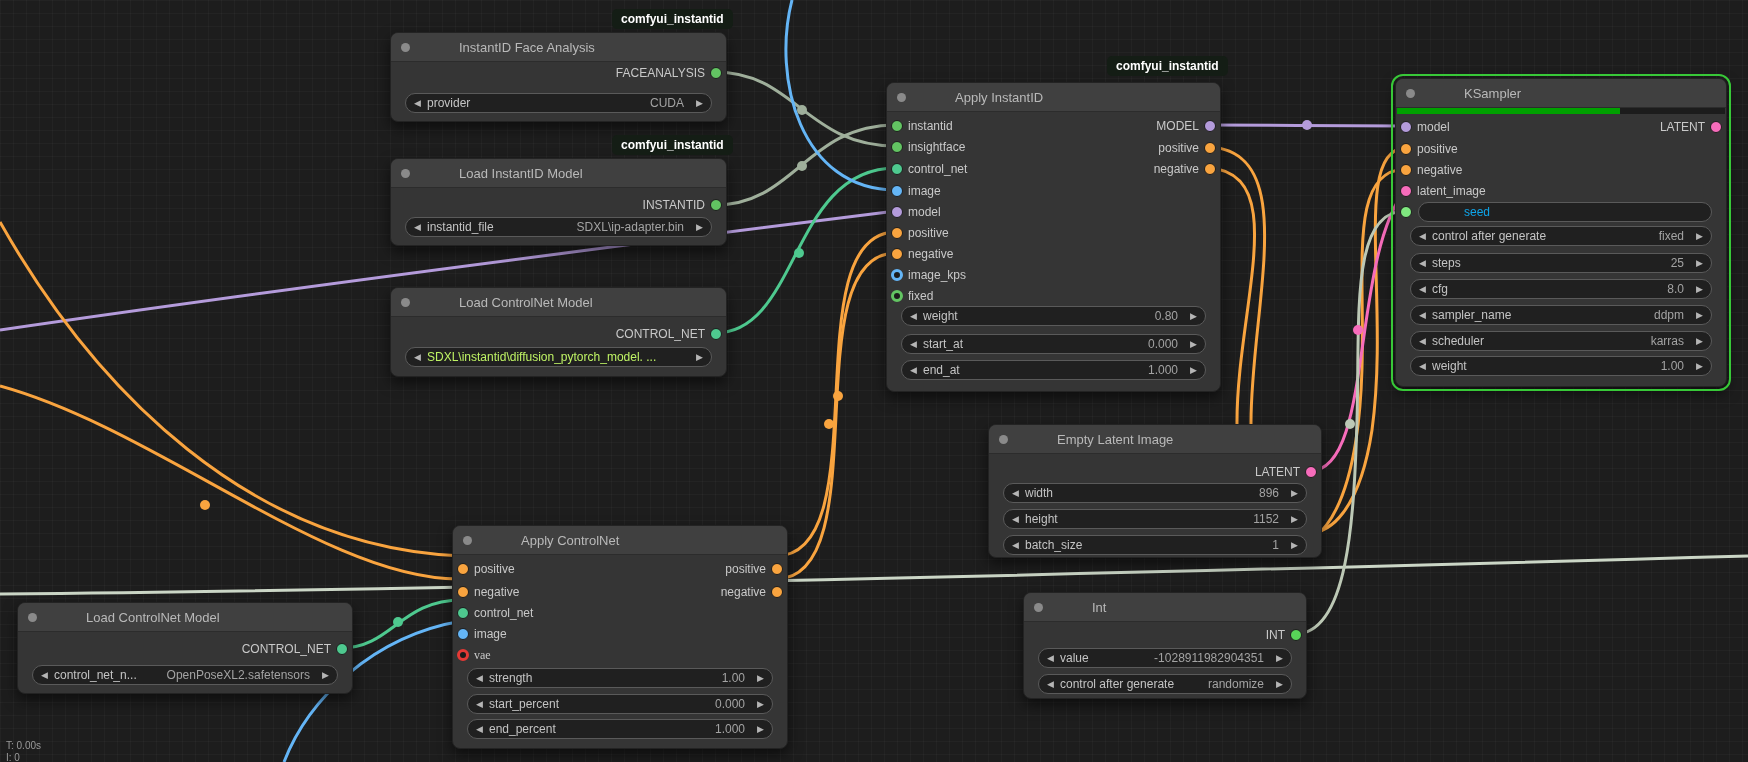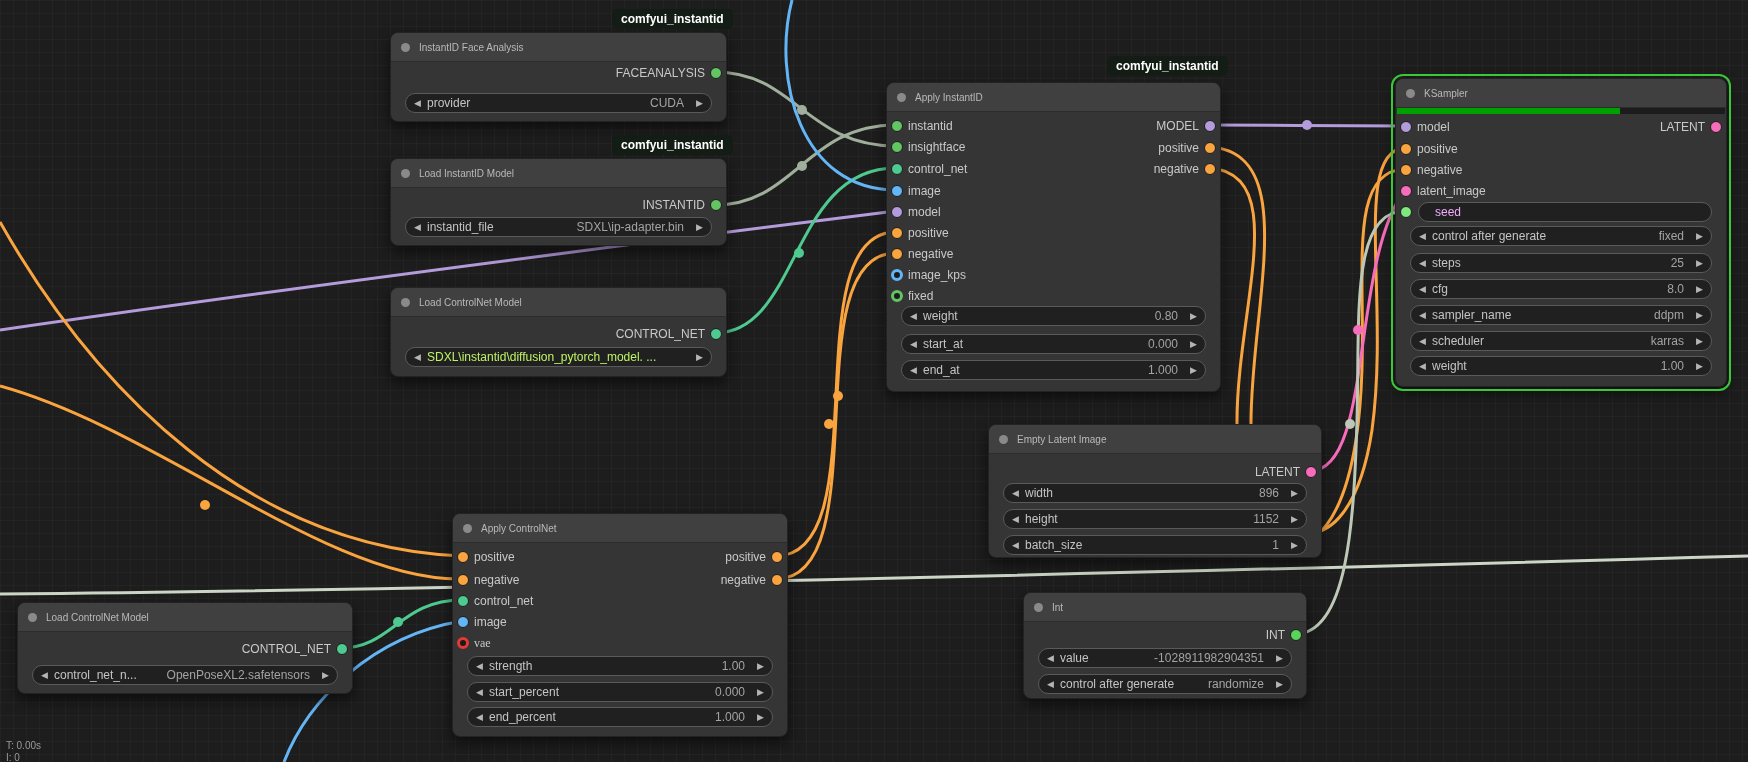--- a/index.html
+++ b/index.html
@@ -9,41 +9,41 @@
       linear-gradient(rgba(255,255,255,0.028) 1px, transparent 1px),
       linear-gradient(90deg, rgba(255,255,255,0.028) 1px, transparent 1px);
     background-size:13px 13px;
     font-family:"Liberation Sans",sans-serif;}
   #wires{position:absolute;left:0;top:0;z-index:1;}
   #wires path{fill:none;stroke-width:3;}
   .node{position:absolute;z-index:2;background:#353535;border-radius:8px;
     box-shadow:0 6px 14px rgba(0,0,0,.55);border:1px solid #232323;
     color:#c8c8c8;font-size:12px;}
   .ntitle{height:28px;background:#404040;border-radius:7px 7px 0 0;
-    display:flex;align-items:center;padding:0 10px;color:#b9b9b9;font-size:10px;
-    border-bottom:1px solid #2c2c2c;}
+    display:flex;align-items:center;padding:0 10px;color:#b9b9b9;font-size:13px;
+    border-bottom:1px solid #2c2c2c;gap:40px;}
   .tdot{width:9px;height:9px;border-radius:50%;background:#8a8a8a;margin-right:9px;flex:0 0 auto;}
   .row{position:absolute;height:20px;line-height:20px;white-space:nowrap;}
   .row.in{left:0;padding-left:21px;}
   .row.out{right:0;padding-right:21px;text-align:right;}
   .sdot{position:absolute;top:4px;width:12px;height:12px;border-radius:50%;
     box-sizing:border-box;background:var(--c);border:1px solid #1d1d1d;}
   .row.in .sdot{left:4px;}
   .row.out .sdot{right:4px;}
   .sdot.hollow{background:#1b1b1b;border:3px solid var(--c);}
   .slotlbl{color:#c9c9c9;}
   .widget{position:absolute;left:14px;right:14px;height:20px;background:#202020;
     border:1px solid #5a5a5a;border-radius:10px;display:flex;align-items:center;
     padding:0 8px;box-sizing:border-box;font-size:12px;}
   .warr{color:#b5b5b5;font-size:9px;width:13px;flex:0 0 auto;}
   .warr.r{text-align:right;}
   .wlabel{color:#c4c4c4;flex:1 1 auto;overflow:hidden;text-overflow:ellipsis;white-space:nowrap;}
   .wvalue{color:#a3a3a3;margin-right:6px;white-space:nowrap;}
   .wfile{color:#bef264;flex:1 1 auto;white-space:nowrap;overflow:hidden;}
-  .widget.seeded .wlabel{color:#f0abfc;}
+  .widget.seeded .wlabel{color:#0ea5e9;margin-left:29px;}
   .progress{position:absolute;top:29px;left:1px;right:1px;height:6px;background:#1c1c1c;}
   .progress .fill{width:68%;height:100%;background:#00A000;}
   .selected::after{content:"";position:absolute;inset:-5px;border:2px solid #38C838;
     border-radius:12px;pointer-events:none;}
   .badge{position:absolute;z-index:3;background:#141D15;color:#ffffff;font-weight:bold;
     font-size:12px;padding:3px 9px;border-radius:5px;white-space:nowrap;}
   .status{position:absolute;z-index:3;left:6px;top:740px;color:#9a9a9a;font-size:10px;line-height:12px;}
   
   .c-model{--c:#B49BDB}.c-cond{--c:#F9A43F}.c-latent{--c:#F76CBB}.c-image{--c:#64B5F6}
   .c-cnet{--c:#4EC98F}.c-green{--c:#62C462}.c-int{--c:#58D558}.c-vae{--c:#E53935}.c-seed{--c:#7FE87F}
@@ -260,21 +260,21 @@
       <span class="warr r">▶</span>
     </div>
     <div class="widget" style="top:81px;">
       <span class="warr">◀</span>
       <span class="wlabel">control after generate</span>
       <span class="wvalue">randomize</span>
       <span class="warr r">▶</span>
     </div>
   </div>
 
-  <div class="node" style="left:452px;top:513px;width:334px;height:222px;">
+  <div class="node" style="left:452px;top:525px;width:334px;height:222px;">
     <div class="ntitle">
         <span class="tdot"></span>
         <span>Apply ControlNet</span>
       </div>
     <div class="row in" style="top:33px;"><span class="sdot c-cond"></span><span class="slotlbl">positive</span></div>
     <div class="row in" style="top:56px;"><span class="sdot c-cond"></span><span class="slotlbl">negative</span></div>
     <div class="row in" style="top:77px;"><span class="sdot c-cnet"></span><span class="slotlbl">control_net</span></div>
     <div class="row in" style="top:98px;"><span class="sdot c-image"></span><span class="slotlbl">image</span></div>
     <div class="row in" style="top:119px;font-family:Liberation Serif, serif;"><span class="sdot hollow c-vae"></span><span class="slotlbl">vae</span></div>
     <div class="row out" style="top:33px;width:45%;"><span class="slotlbl">positive</span><span class="sdot c-cond"></span></div>

